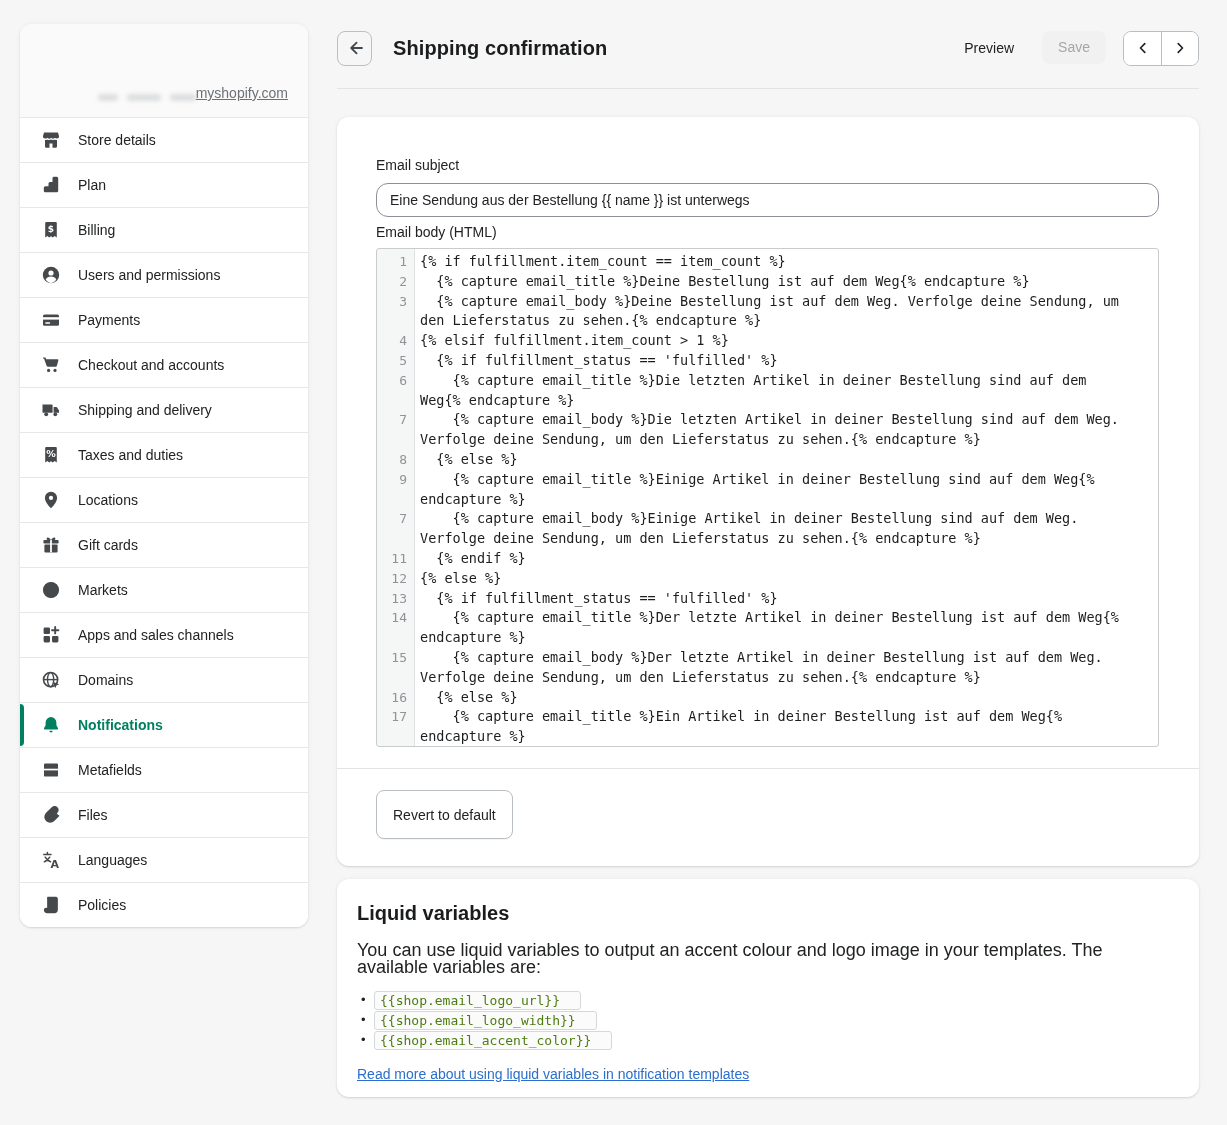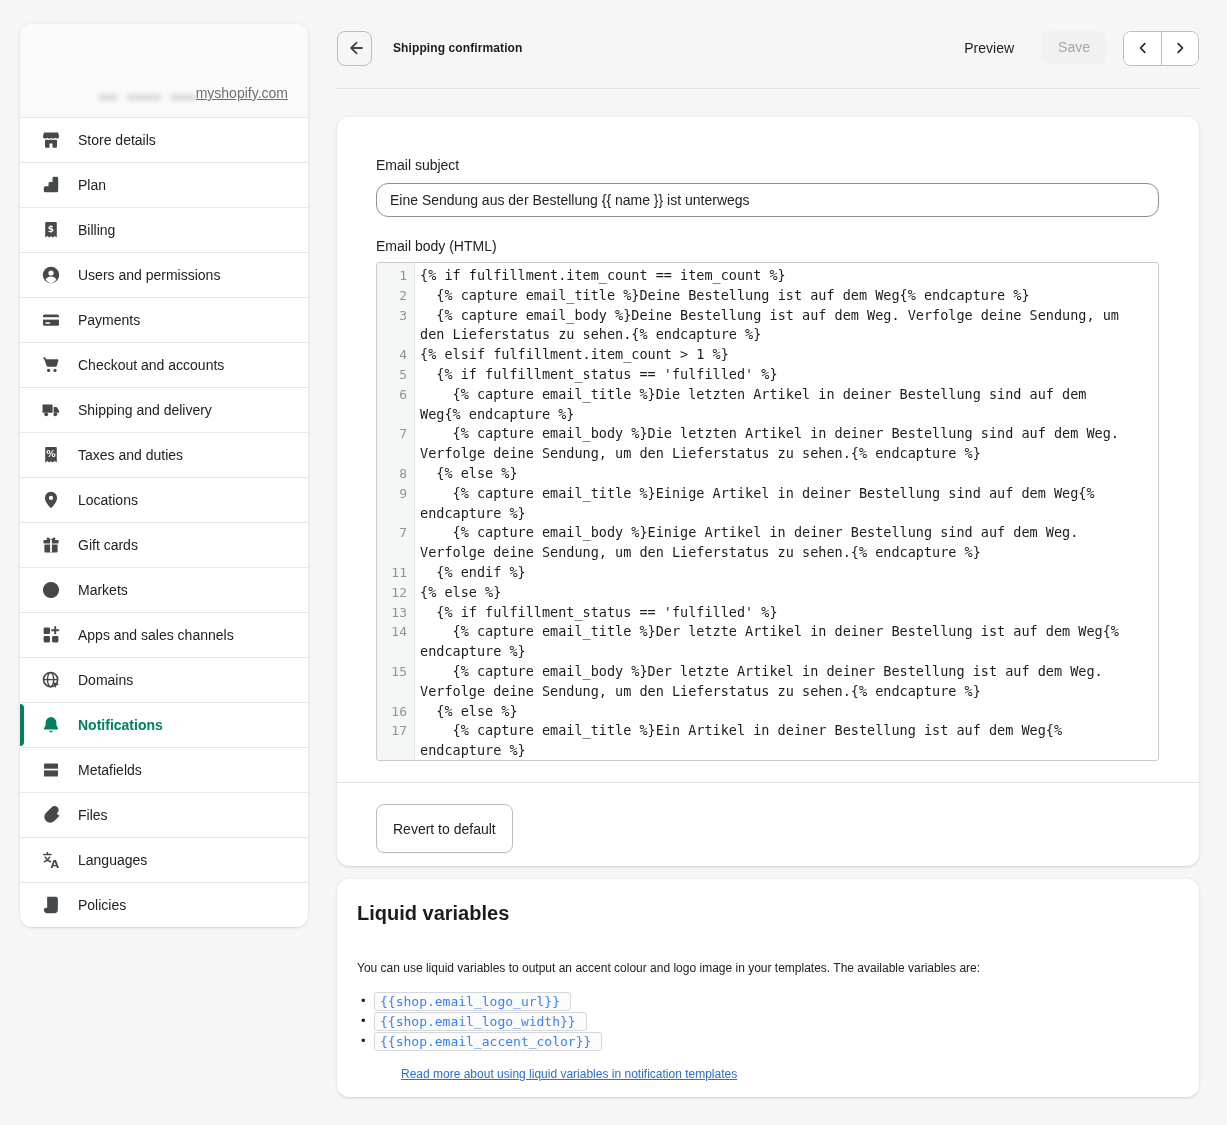--- a/index.html
+++ b/index.html
@@ -43,21 +43,21 @@
     background:#008060; border-radius:0 4px 4px 0;
   }
 
   
   .main { position:absolute; left:337px; top:0; width:862px; }
   .page-head { margin-top:30px; height:36px; display:flex; align-items:center; }
   .back-btn {
     width:35px; height:35px; border:1px solid #babfc3; border-radius:8px;
     background:transparent; cursor:pointer; display:flex; align-items:center; justify-content:center;
   }
-  .page-title { margin-left:21px; font-size:12px; font-weight:700; color:#1a1c1d; letter-spacing:.1px; }
+  .page-title { margin-left:21px; font-size:20px; font-weight:700; color:#1a1c1d; letter-spacing:.1px; }
   .head-actions { margin-left:auto; display:flex; }
   .preview-btn {
     background:none; border:none; font-family:inherit; font-size:14px; font-weight:500;
     color:#202223; cursor:pointer; padding:8px 12px;
   }
   .save-btn {
     margin-left:16px; border:none; border-radius:8px; background:#f1f1f2;
     color:#a2a7ab; font-family:inherit; font-size:14px; font-weight:500;
     padding:0 16px; height:33px; cursor:default;
   }
@@ -75,21 +75,21 @@
   .card {
     background:#fff; border-radius:12px;
     box-shadow:0 0 5px rgba(23,24,24,.05), 0 1px 2px rgba(0,0,0,.12);
   }
   .editor-card { margin-top:28px; height:749px; padding:40px 40px 0 39px; }
   .field-label { display:block; font-size:14px; line-height:17px; color:#202223; }
   .subject-input {
     margin-top:9px; width:100%; height:34px; border:1px solid #8a9095; border-radius:12px;
     padding:0 13px; font-family:inherit; font-size:14px; color:#202223; background:#fff; outline:none;
   }
-  .body-label { margin-top:21px; }
+  .body-label { margin-top:7px; }
 
   
   .code-editor {
     margin-top:7px; width:783px; height:499px;
     border:1px solid #c9cccf; border-radius:3px;
     background:linear-gradient(to right, #f5f6f6 37px, #dfe1e2 37px, #dfe1e2 38px, #fff 38px);
     font-family:"DejaVu Sans Mono", monospace; font-size:13.5px; line-height:19.8px;
     padding:3px 0 0 0; overflow:hidden; cursor:text;
   }
   .code-row { display:flex; }
@@ -105,32 +105,32 @@
   .revert-btn {
     margin-top:21px; height:49px; padding:0 16px;
     border:1px solid #b9bec2; border-radius:8px; background:#fff;
     font-family:inherit; font-size:14px; font-weight:500; color:#202223; cursor:pointer;
     box-shadow:0 1px 0 rgba(0,0,0,.04);
   }
 
   
   .liquid-card { margin-top:13px; height:218px; padding:25px 24px 0 20px; }
   .liquid-title { font-size:20px; font-weight:700; color:#1a1c1d; line-height:19px; }
-  .liquid-desc { margin-top:37px; font-size:12px; line-height:17px; color:#202223; }
+  .liquid-desc { margin-top:19px; font-size:18px; line-height:17px; color:#202223; }
   .liquid-list { margin-top:14px; list-style:none; }
   .liquid-list li { position:relative; padding-left:17px; line-height:20px; }
   .liquid-list li::before { content:"•"; position:absolute; left:4px; top:0; font-size:13px; color:#202223; }
   .var-chip {
     display:inline-block; font-family:"DejaVu Sans Mono", monospace; font-size:13px;
     background:#fbfbfc; border:1px solid #d5d8da; border-radius:3px;
-    padding:0 10px 0 5px; line-height:17px; color:#3b82f6;
+    padding:0 20px 0 5px; line-height:17px; color:#4d7c0f;
   }
   .liquid-link {
-    display:inline-block; margin-top:16px; font-size:12px; color:#2c6ecb;
-    text-decoration:underline; cursor:pointer;margin-left:44px;
+    display:inline-block; margin-top:16px; font-size:14px; color:#2c6ecb;
+    text-decoration:underline; cursor:pointer;
   }
 </style>
 </head>
 <body>
 
 <aside class="sidebar">
   <div class="side-head">
     <span class="store-blur">
         <i></i>
         <i></i>

